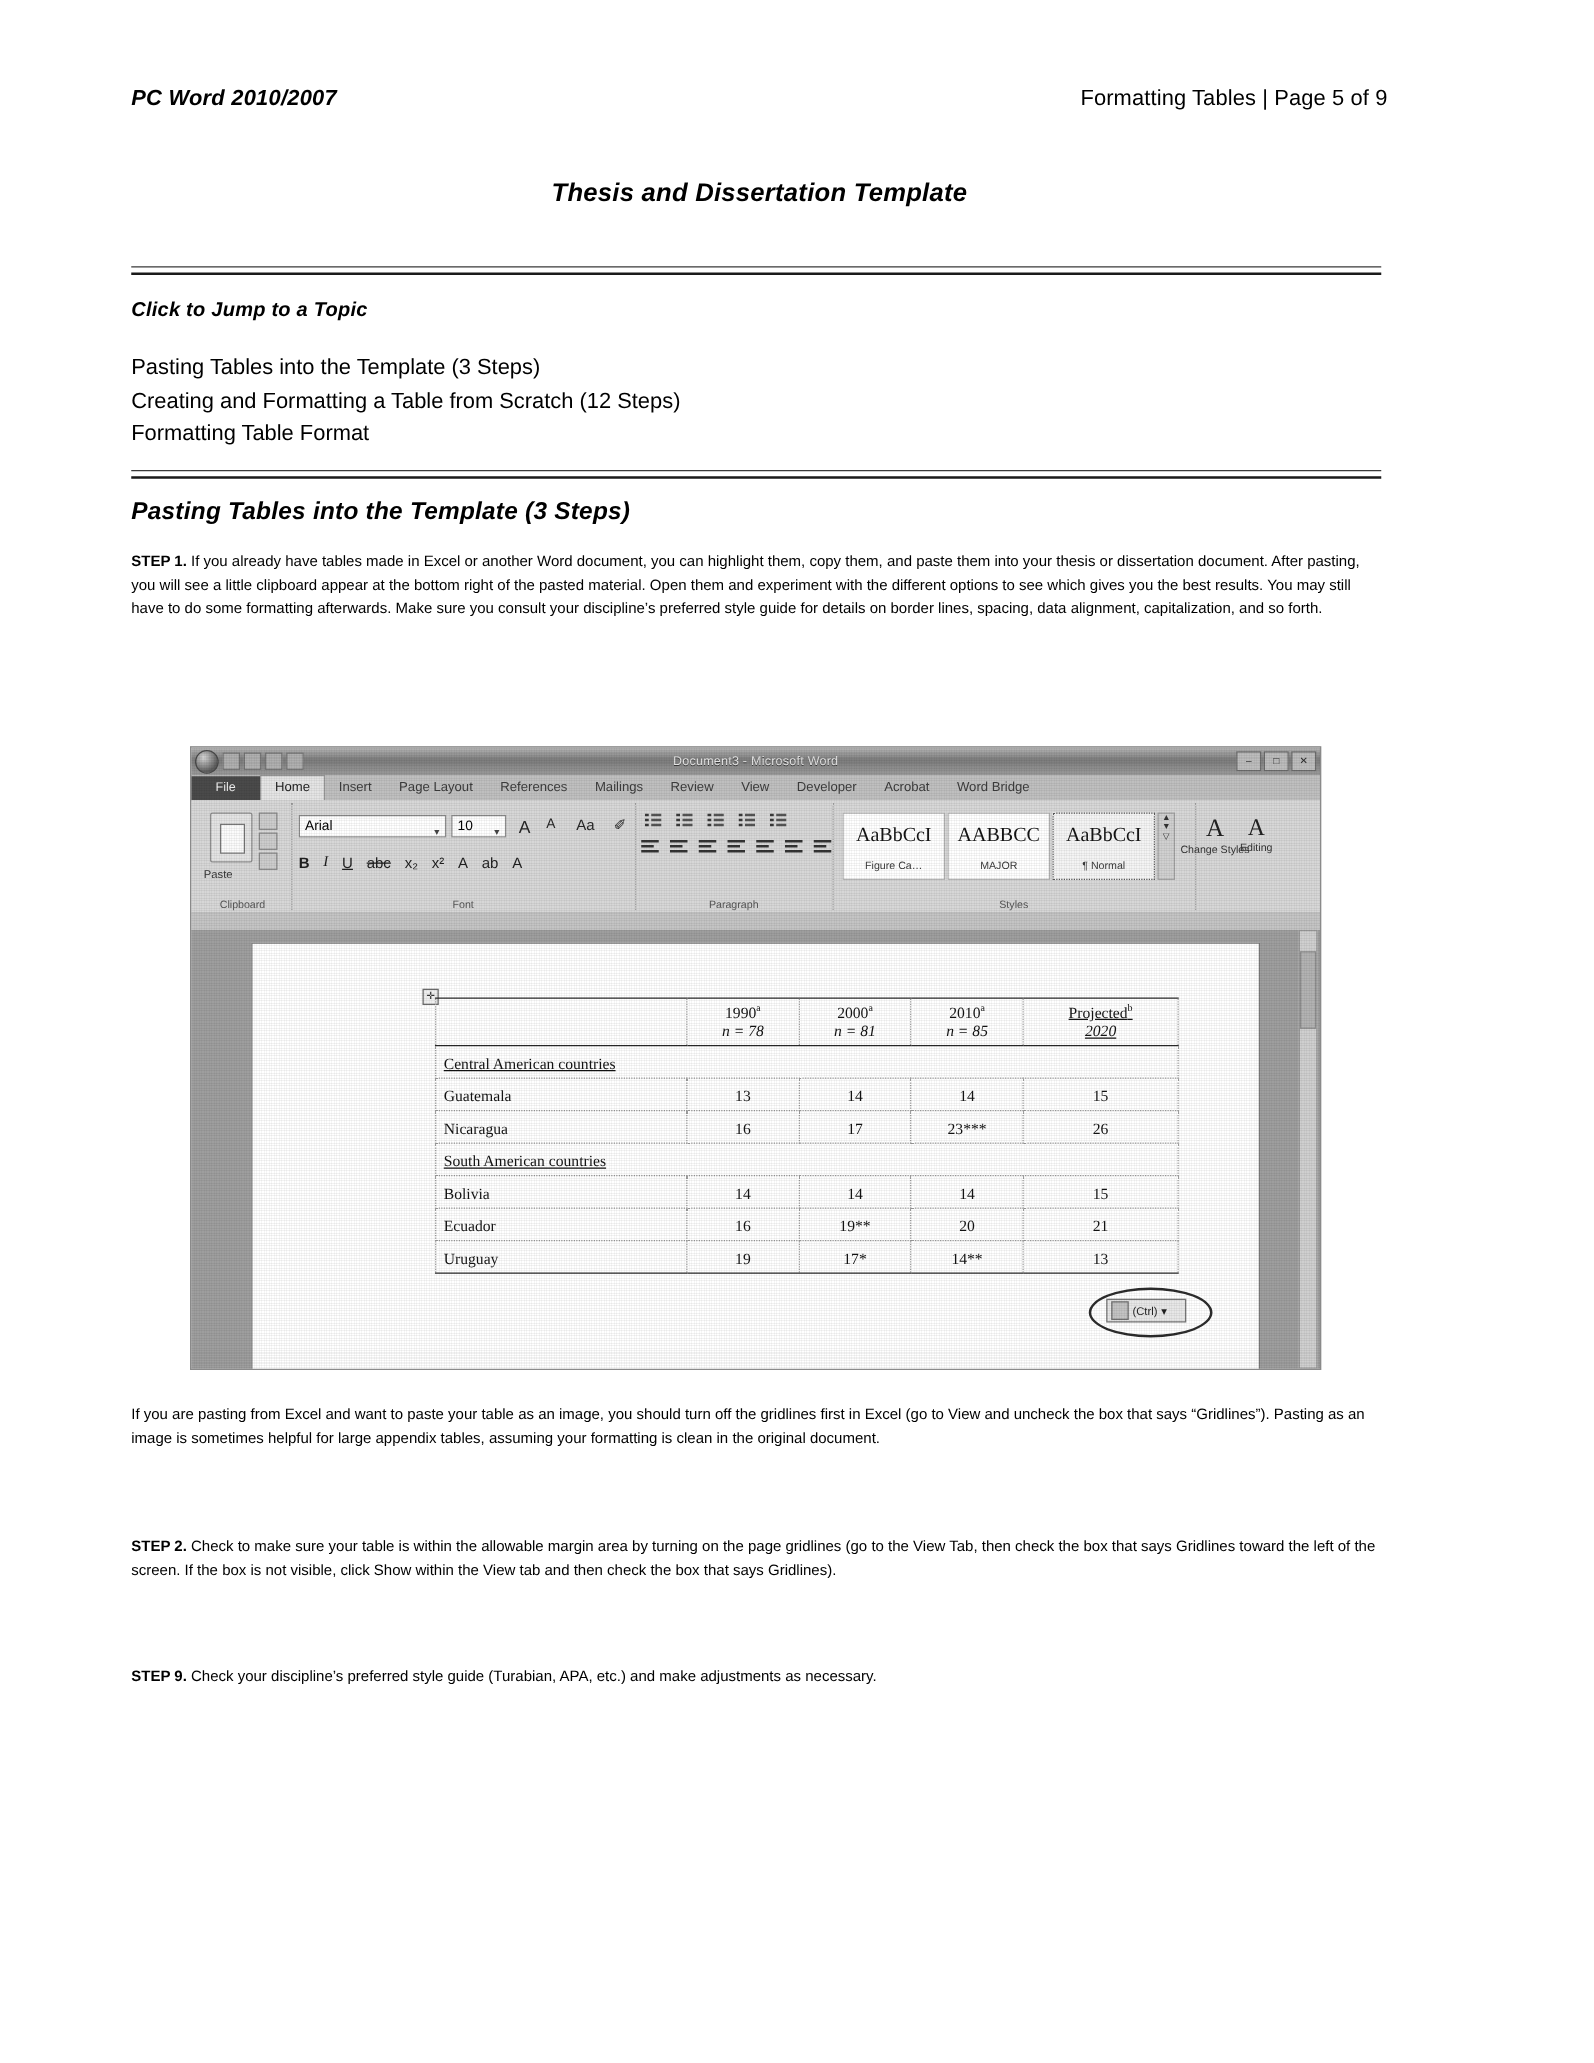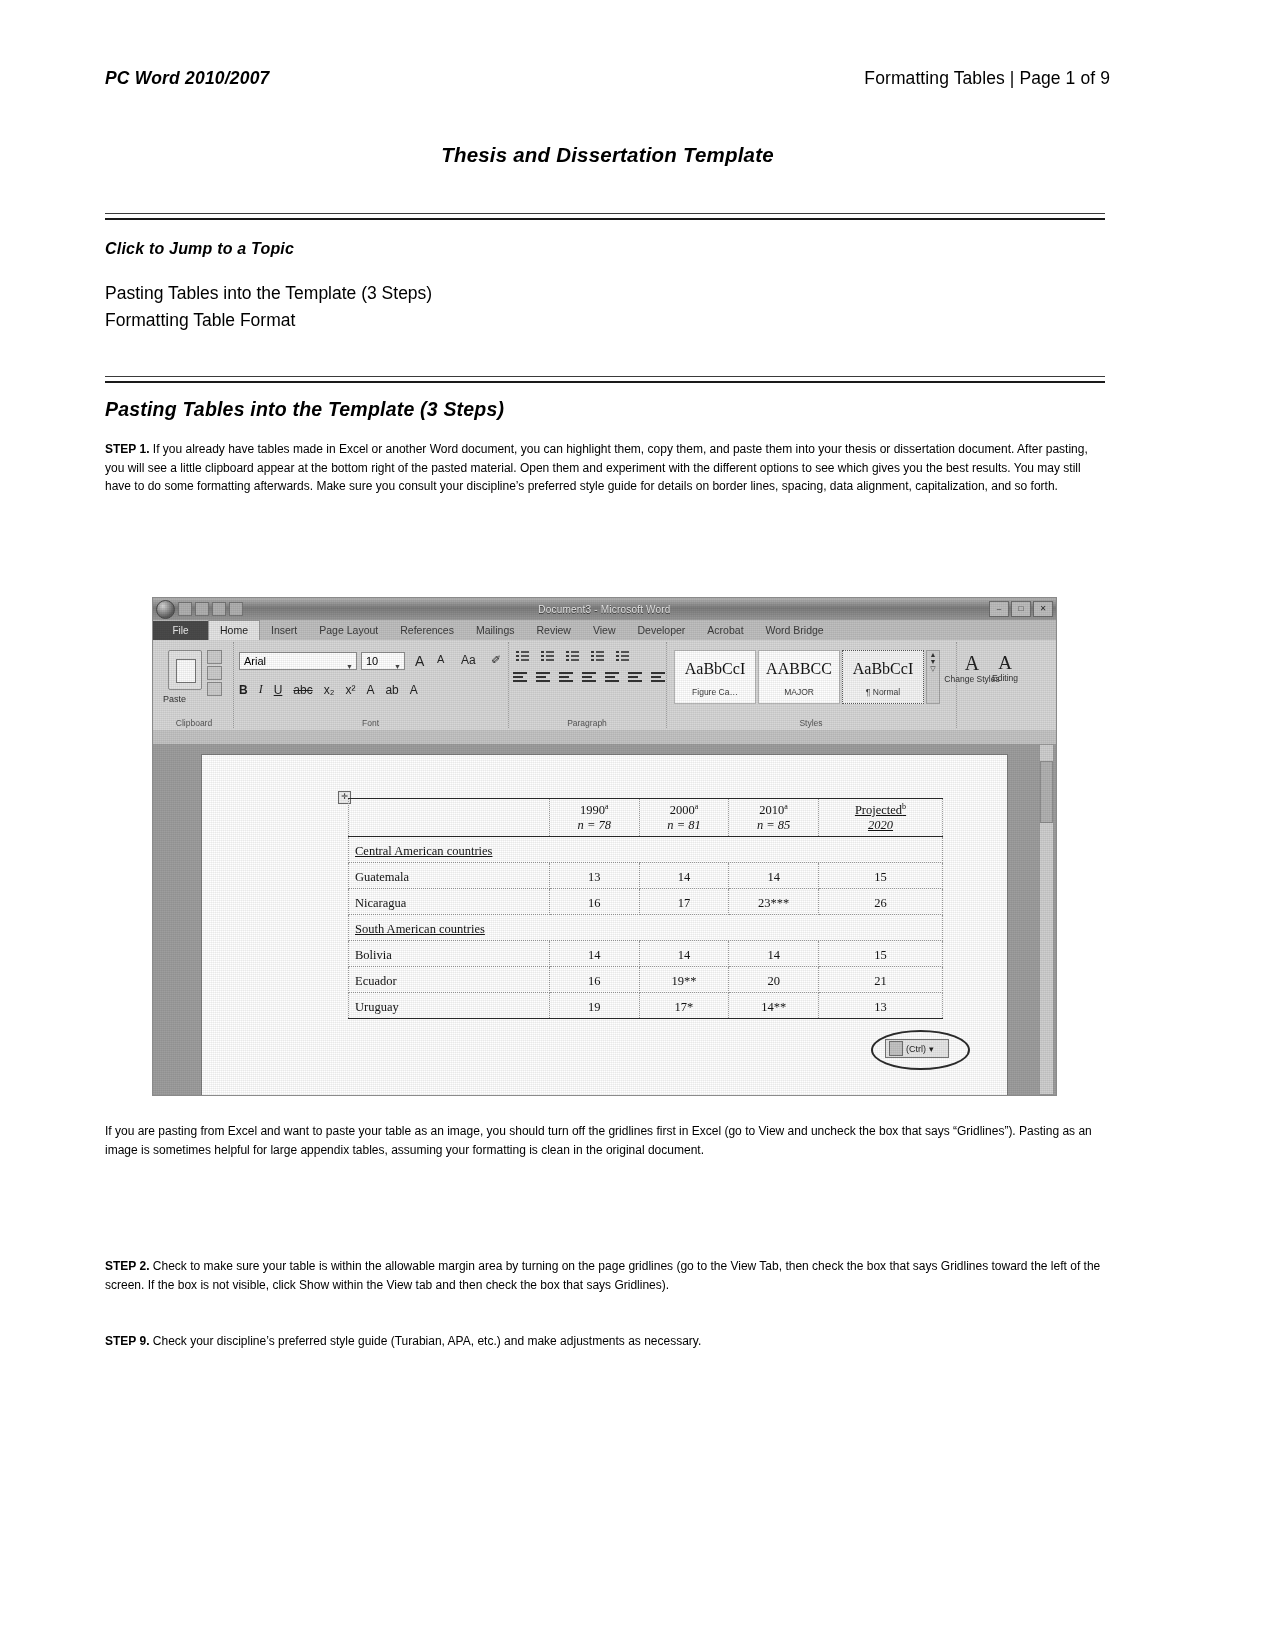--- a/index.html
+++ b/index.html
@@ -104,21 +104,21 @@
     position: absolute;
     left: 105px;
     width: 1002px;
     font-size: 12px;
     line-height: 1.55;
     text-align: left;
   }
   .para b { font-weight: bold; }
   .p-step1 { top: 440px; }
   .p-excel { top: 1122px; }
-  .p-step2 { top: 1228px; margin-top: 29px; }
+  .p-step2 { top: 1228px; }
   .p-step3 { top: 1332px; }
 
   
   .word-shot {
     position: absolute;
     left: 152px;
     top: 597px;
     width: 903px;
     height: 497px;
     background: #c9c9c9;
@@ -561,32 +561,33 @@
     pointer-events: none;
   }
 </style>
 </head>
 <body>
 
 <div class="page">
 
   <div class="doc-header">
     <div class="left">PC Word 2010/2007</div>
-    <div class="right">Formatting Tables | Page 1 of 9</div>
+    <div class="right">Formatting Tables | Page 5 of 9</div>
   </div>
 
   <div class="doc-title">
     <div>Thesis and Dissertation Template</div>
   </div>
 
   <div class="rule r1"></div>
 
   <div class="jump-heading">Click to Jump to a Topic</div>
   <div class="jump-list">
     <div>Pasting Tables into the Template (3 Steps)</div>
+    <div>Creating and Formatting a Table from Scratch (12 Steps)</div>
     <div>Formatting Table Format</div>
   </div>
 
   <div class="rule r2"></div>
 
   <div class="section-heading">Pasting Tables into the Template (3 Steps)</div>
 
   <div class="para p-step1"><b>STEP 1.</b><span> If you already have tables made in Excel or another Word document, you can highlight them, copy them, and paste them into your thesis or dissertation document. After pasting, you will see a little clipboard appear at the bottom right of the pasted material. Open them and experiment with the different options to see which gives you the best results. You may still have to do some formatting afterwards. Make sure you consult your discipline’s preferred style guide for details on border lines, spacing, data alignment, capitalization, and so forth.</span></div>
 
   <div class="word-shot">

